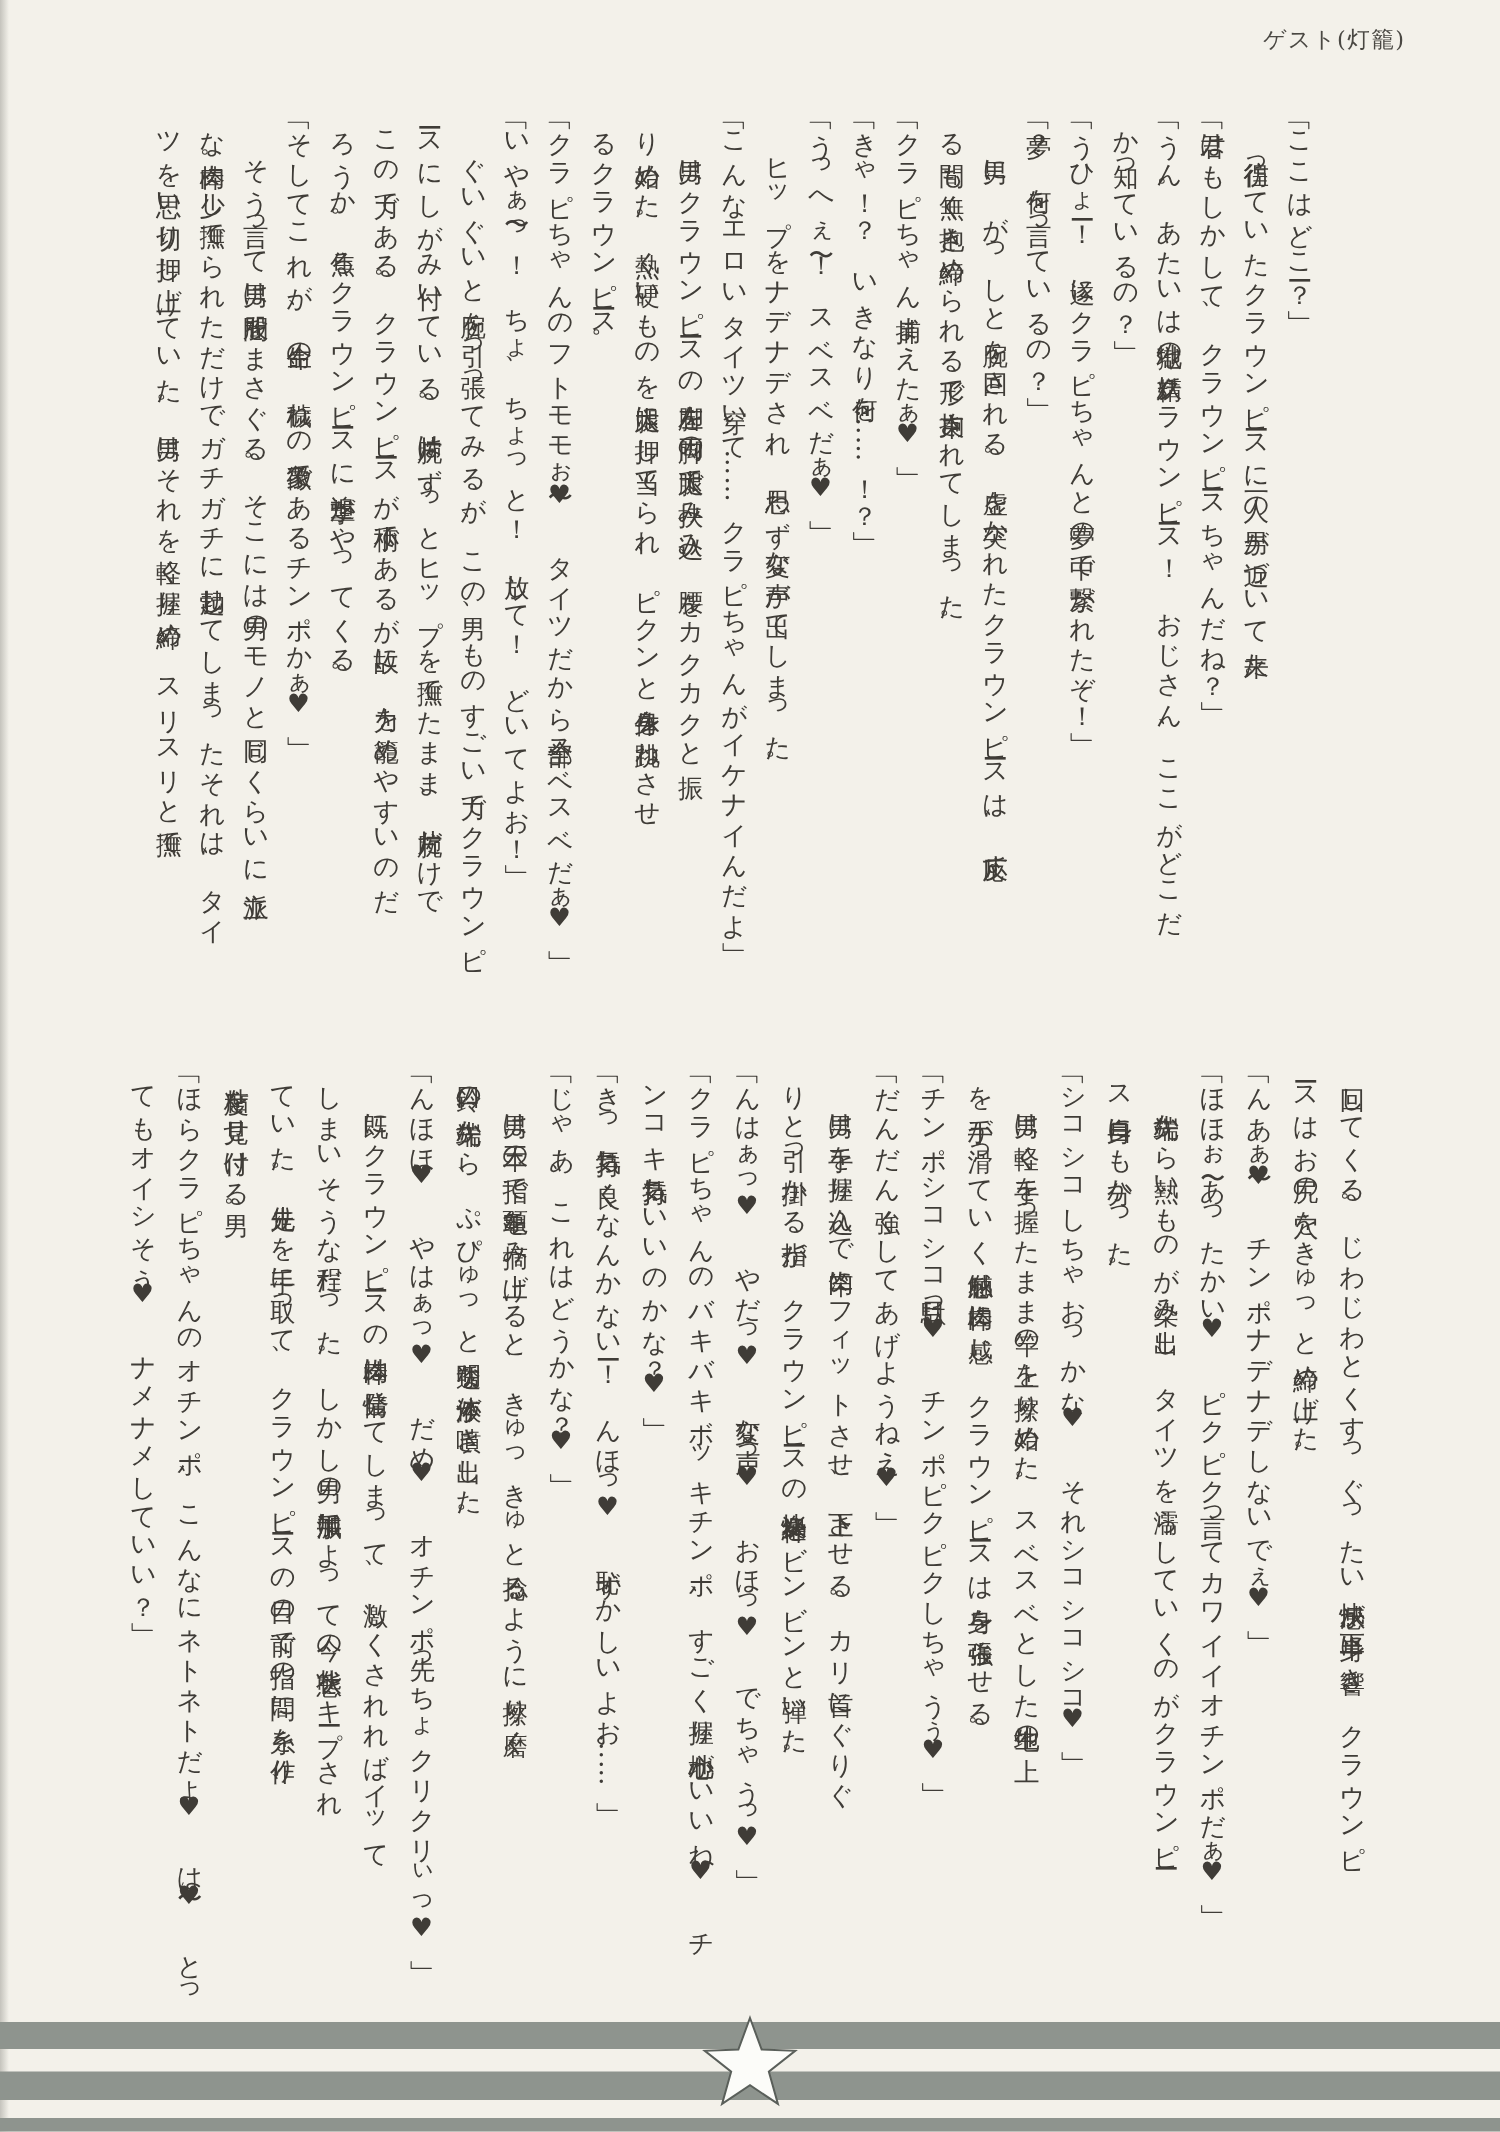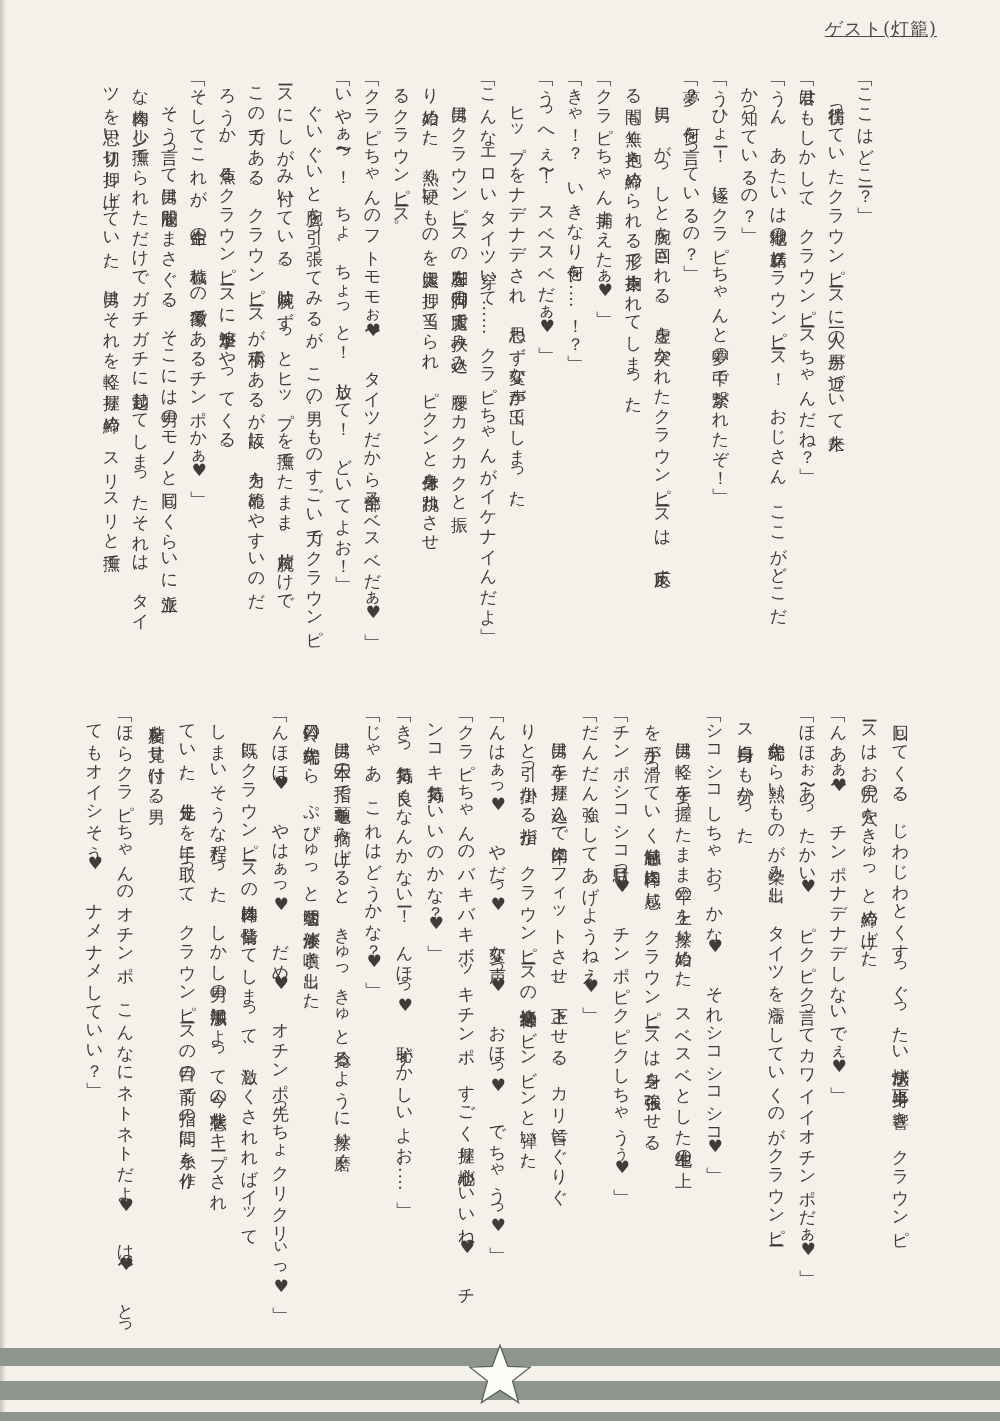--- a/index.html
+++ b/index.html
@@ -19,21 +19,21 @@
     overflow:hidden;
   }
   .page{position:relative;width:1000px;height:1421px;}
   .scan-edge{
     position:absolute;left:0;top:0;bottom:0;width:6px;
     background:linear-gradient(to right, rgba(110,110,104,.35), rgba(110,110,104,0));
     pointer-events:none;
   }
   .page-header{
     position:absolute;top:17px;right:63px;
-    font-size:18px;letter-spacing:1px;color:#4a4843;text-decoration:underline;
+    font-size:15px;letter-spacing:1px;color:#4a4843;
   }
   .vblock{
     position:absolute;
     writing-mode:vertical-rl;
     text-orientation:mixed;
     font-size:17px;
     letter-spacing:0.8px;
     color:var(--ink);
   }
   .vblock p{margin:0;padding:0;}

